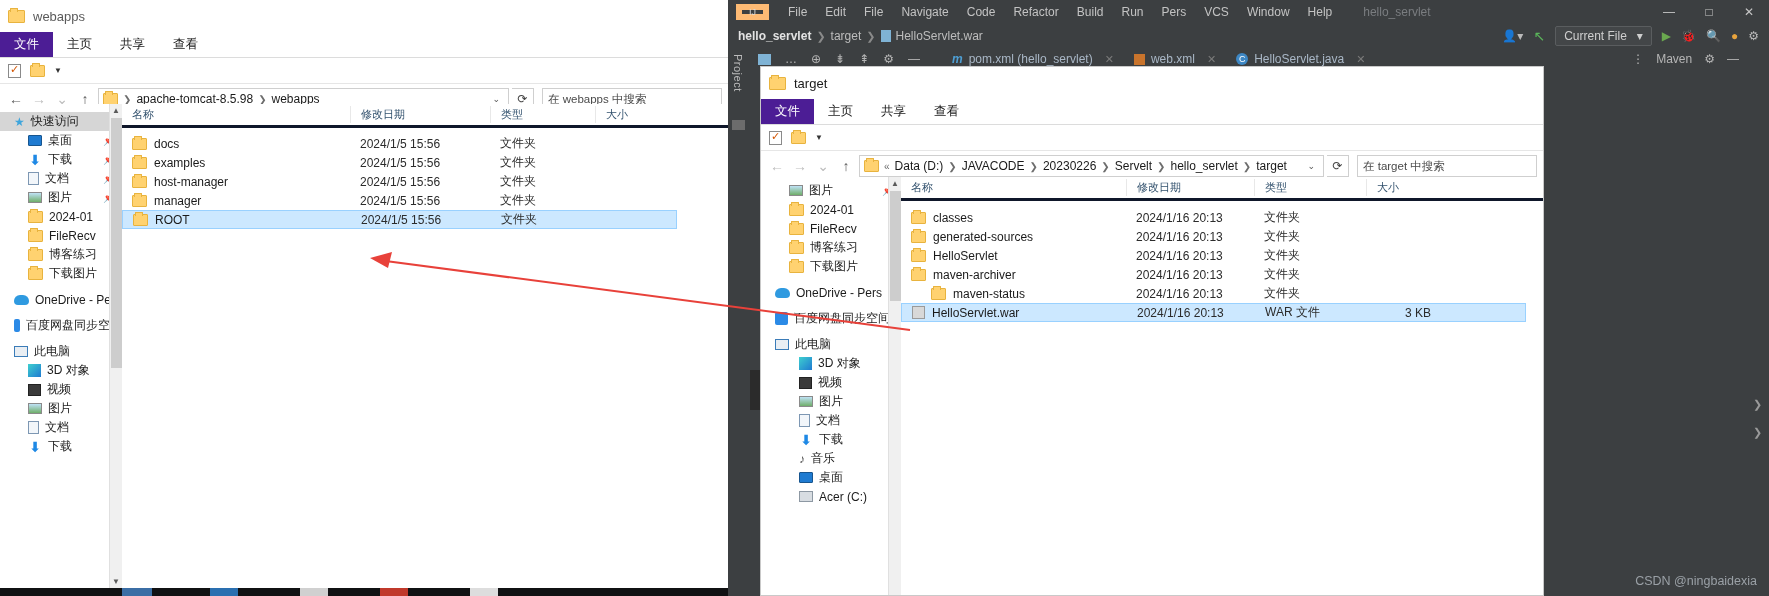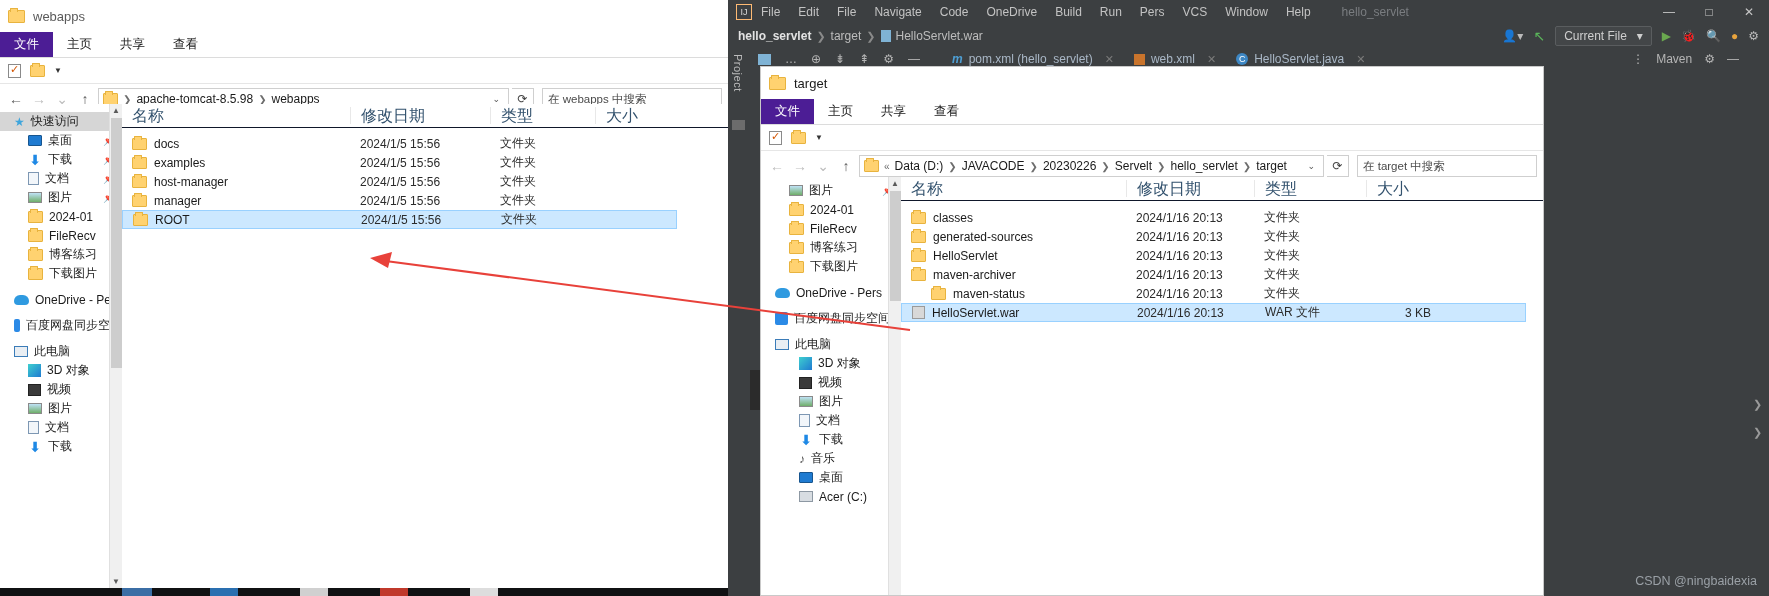--- a/index.html
+++ b/index.html
@@ -40,21 +40,21 @@
   .nav-item.indent2 { padding-left:38px; }
   .nav-item.sel { background:#d6d6d6; }
   .nav-item .pin { margin-left:auto; color:#8e8e8e; font-size:10px; padding-right:6px; }
   .nav-gap { height:7px; }
 
   .nav-scroll { position:absolute; right:0; top:0; width:13px; bottom:0; background:#f0f0f0; border-left:1px solid #e0e0e0; }
   .nav-scroll .arrow { height:13px; text-align:center; font-size:8px; color:#5a5a5a; line-height:13px; }
   .nav-scroll .thumb { position:absolute; left:1px; width:11px; background:#cdcdcd; }
 
   .list-pane { flex:1; background:#fff; position:relative; }
-  .col-head { height:24px; display:flex; align-items:center; border-bottom:1px solid #0f172a; font-size:16px; color:#33526e; }
+  .col-head { height:24px; display:flex; align-items:center; border-bottom:3px solid #0f172a; font-size:11px; color:#33526e; }
   .col-head .col { padding-left:10px; border-left:1px solid #e8e8e8; height:17px; line-height:17px; }
   .col-head .col:first-child { border-left:0; }
   .row { height:19px; display:flex; align-items:center; font-size:12px; color:#1a1a1a; }
   .row.sel { background:#cce8ff; border:1px solid #99d1ff; }
   .row .c-name { display:flex; align-items:center; gap:7px; padding-left:10px; }
   .row .c-date, .row .c-type, .row .c-size { padding-left:10px; color:#2b2b2b; }
   .row .c-size { text-align:center; padding-right:8px; }
 
   .status-bar { position:absolute; left:0; right:0; bottom:0; height:22px; border-top:1px solid #e2e2e2; background:#fff;
                 display:flex; align-items:center; padding-left:12px; font-size:12px; color:#2a4d74; }
@@ -74,21 +74,21 @@
   .ic-music { color:#555; font-size:12px; }
   .ic-drive { width:14px; height:11px; background:#d8dde2; border:1px solid #8d98a3; }
   .war-ico { width:13px; height:13px; background:#d8d8d8; border:1px solid #9a9a9a; }
   .chk-ico { width:13px; height:14px; border:1px solid #8a8a8a; background:#fff; position:relative; }
   .chk-ico:after { content:"✓"; position:absolute; left:1px; top:-2px; font-size:11px; color:#d35400; }
   .caret-dn { font-size:8px; color:#333; }
 
   
   #idea { position:absolute; left:728px; top:0; width:1041px; height:596px; background:#3c3f41; color:#bbbbbb; }
   .idea-menubar { height:24px; display:flex; align-items:center; background:#3c3f41; font-size:12px; padding-left:8px; gap:0; }
-  .idea-logo { width:16px; height:16px; border:1px solid #fdba74; color:#dcdcdc; font-size:9px; display:flex; align-items:center; justify-content:center; }
+  .idea-logo { width:33px; height:16px; border:6px solid #fdba74; color:#dcdcdc; font-size:9px; display:flex; align-items:center; justify-content:center; margin-right:10px; }
   .idea-menubar .mi { padding:0 9px; color:#c3c3c3; }
   .idea-proj-name { color:#7a7d80; margin-left:22px; }
   .win-ctrls { margin-left:auto; display:flex; align-items:center; gap:0; }
   .win-ctrls span { width:40px; text-align:center; color:#c7c7c7; font-size:12px; }
 
   .idea-navbar { height:24px; display:flex; align-items:center; font-size:12px; padding-left:10px; gap:5px; background:#3c3f41; }
   .idea-navbar .crumb2 { color:#bdbdbd; }
   .idea-navbar .crumb2.b { color:#e3e3e3; font-weight:bold; }
   .idea-navbar .sep2 { color:#8a8a8a; font-size:11px; }
   .nav-right { margin-left:auto; display:flex; align-items:center; gap:10px; padding-right:10px; }
@@ -306,21 +306,21 @@
 
 <div id="idea">
 
   <div class="idea-menubar">
     <span class="idea-logo">IJ</span>
     <span class="mi">File</span>
     <span class="mi">Edit</span>
     <span class="mi">File</span>
     <span class="mi">Navigate</span>
     <span class="mi">Code</span>
-    <span class="mi">OneDrive</span>
+    <span class="mi">Refactor</span>
     <span class="mi">Build</span>
     <span class="mi">Run</span>
     <span class="mi">Pers</span>
     <span class="mi">VCS</span>
     <span class="mi">Window</span>
     <span class="mi">Help</span>
     <span class="idea-proj-name">hello_servlet</span>
     <span class="win-ctrls">
       <span>—</span>
       <span>□</span>

